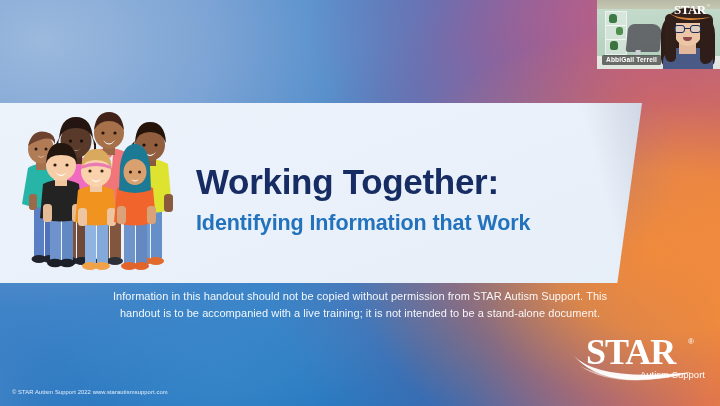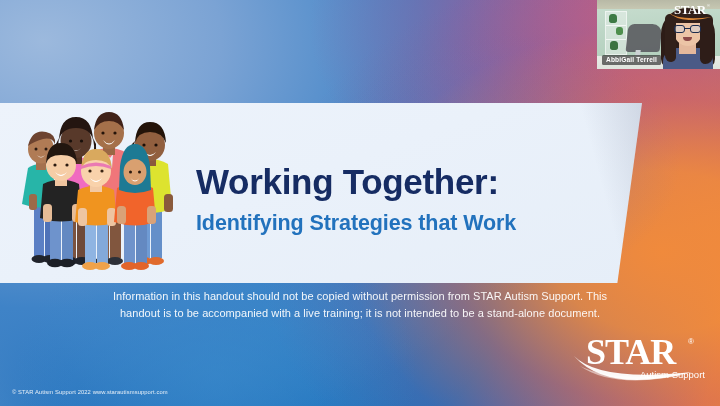--- a/index.html
+++ b/index.html
@@ -375,21 +375,21 @@
         <path d="M111 55 q3 -16 12 -16 q9 0 12 16 q-5 -7 -12 -7 q-7 0 -12 7 z" fill="#1d7a94"></path>
         <circle cx="118.5" cy="64" r="1.5" fill="#2b190e"></circle>
         <circle cx="127.5" cy="64" r="1.5" fill="#2b190e"></circle>
         <path d="M118.5 70 q4.5 5 9 0 q-4.5 7 -9 0 z" fill="#ffffff"></path>
       </g>
     </svg>
   </div>
 
   <div class="title-block">
     <div class="title-main">Working Together:</div>
-    <div class="title-sub">Identifying Strategies that Work</div>
+    <div class="title-sub">Identifying Information that Work</div>
   </div>
 
   <div class="disclaimer">Information in this handout should not be copied without permission from STAR Autism Support. This handout is to be accompanied with a live training; it is not intended to be a stand-alone document.</div>
 
   <div class="copyright">© STAR Autism Support 2022 www.starautismsupport.com</div>
 
   <div class="logo-br">
     <svg viewBox="0 0 136 56" xmlns="http://www.w3.org/2000/svg">
       <path d="M4 30 q26 26 118 16 q-84 22 -118 -16 z" fill="#ffffff" opacity="0.95"></path>
       <path d="M10 40 q30 16 108 8 q-74 16 -108 -8 z" fill="#ffffff" opacity="0.5"></path>

